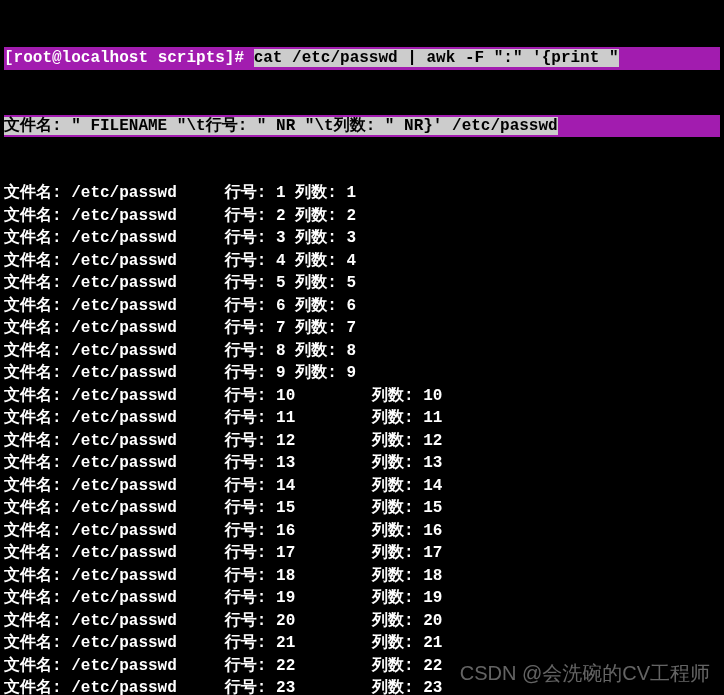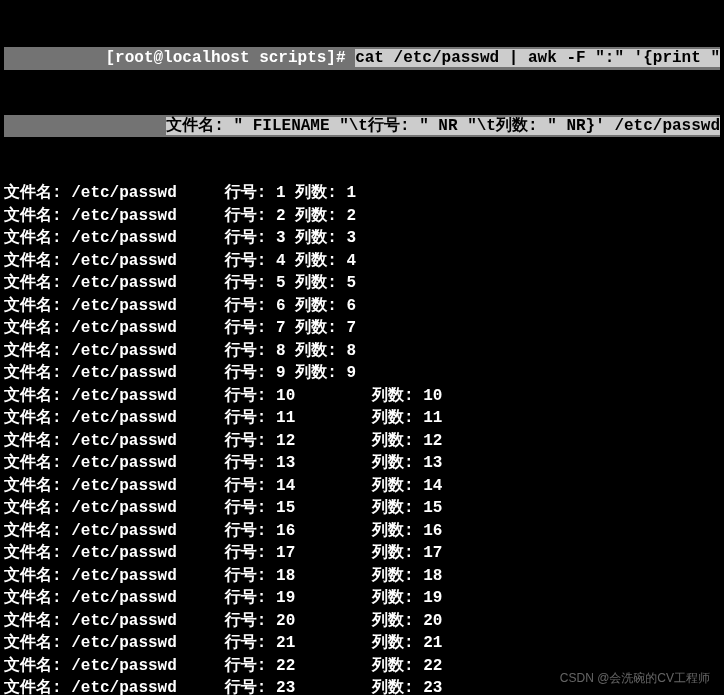--- a/index.html
+++ b/index.html
@@ -14,40 +14,39 @@
     height: 695px;
     overflow: hidden;
     position: relative;
   }
   .terminal {
     padding: 2px 4px;
     white-space: pre;
     line-height: 22.5px;
   }
   .prompt-line {
-    background: #737373;
+    background: #a21caf;
     color: #fff;
-    text-align: right;
   }
   .cmd-highlight {
     background: #ccc;
     color: #000;
   }
   .row {
     display: block;
     white-space: pre;
   }
   .watermark {
     position: absolute;
     right: 14px;
     bottom: 8px;
     color: rgba(200,200,200,0.5);
     font-family: "Arial", sans-serif;
     font-weight: normal;
-    font-size: 12px;
+    font-size: 20px;
     pointer-events: none;
   }
 </style>
 </head>
 <body>
 
 <div class="terminal">
   <div class="row prompt-line"><span>[root@localhost scripts]# </span><span class="cmd-highlight">cat /etc/passwd | awk -F ":" '{print "</span></div>
   <div class="row prompt-line"><span class="cmd-highlight">文件名: " FILENAME "\t行号: " NR "\t列数: " NR}' /etc/passwd</span></div>
   <div id="rows-container"><div class="row">文件名: /etc/passwd     行号: 1 列数: 1</div><div class="row">文件名: /etc/passwd     行号: 2 列数: 2</div><div class="row">文件名: /etc/passwd     行号: 3 列数: 3</div><div class="row">文件名: /etc/passwd     行号: 4 列数: 4</div><div class="row">文件名: /etc/passwd     行号: 5 列数: 5</div><div class="row">文件名: /etc/passwd     行号: 6 列数: 6</div><div class="row">文件名: /etc/passwd     行号: 7 列数: 7</div><div class="row">文件名: /etc/passwd     行号: 8 列数: 8</div><div class="row">文件名: /etc/passwd     行号: 9 列数: 9</div><div class="row">文件名: /etc/passwd     行号: 10        列数: 10</div><div class="row">文件名: /etc/passwd     行号: 11        列数: 11</div><div class="row">文件名: /etc/passwd     行号: 12        列数: 12</div><div class="row">文件名: /etc/passwd     行号: 13        列数: 13</div><div class="row">文件名: /etc/passwd     行号: 14        列数: 14</div><div class="row">文件名: /etc/passwd     行号: 15        列数: 15</div><div class="row">文件名: /etc/passwd     行号: 16        列数: 16</div><div class="row">文件名: /etc/passwd     行号: 17        列数: 17</div><div class="row">文件名: /etc/passwd     行号: 18        列数: 18</div><div class="row">文件名: /etc/passwd     行号: 19        列数: 19</div><div class="row">文件名: /etc/passwd     行号: 20        列数: 20</div><div class="row">文件名: /etc/passwd     行号: 21        列数: 21</div><div class="row">文件名: /etc/passwd     行号: 22        列数: 22</div><div class="row">文件名: /etc/passwd     行号: 23        列数: 23</div></div>

